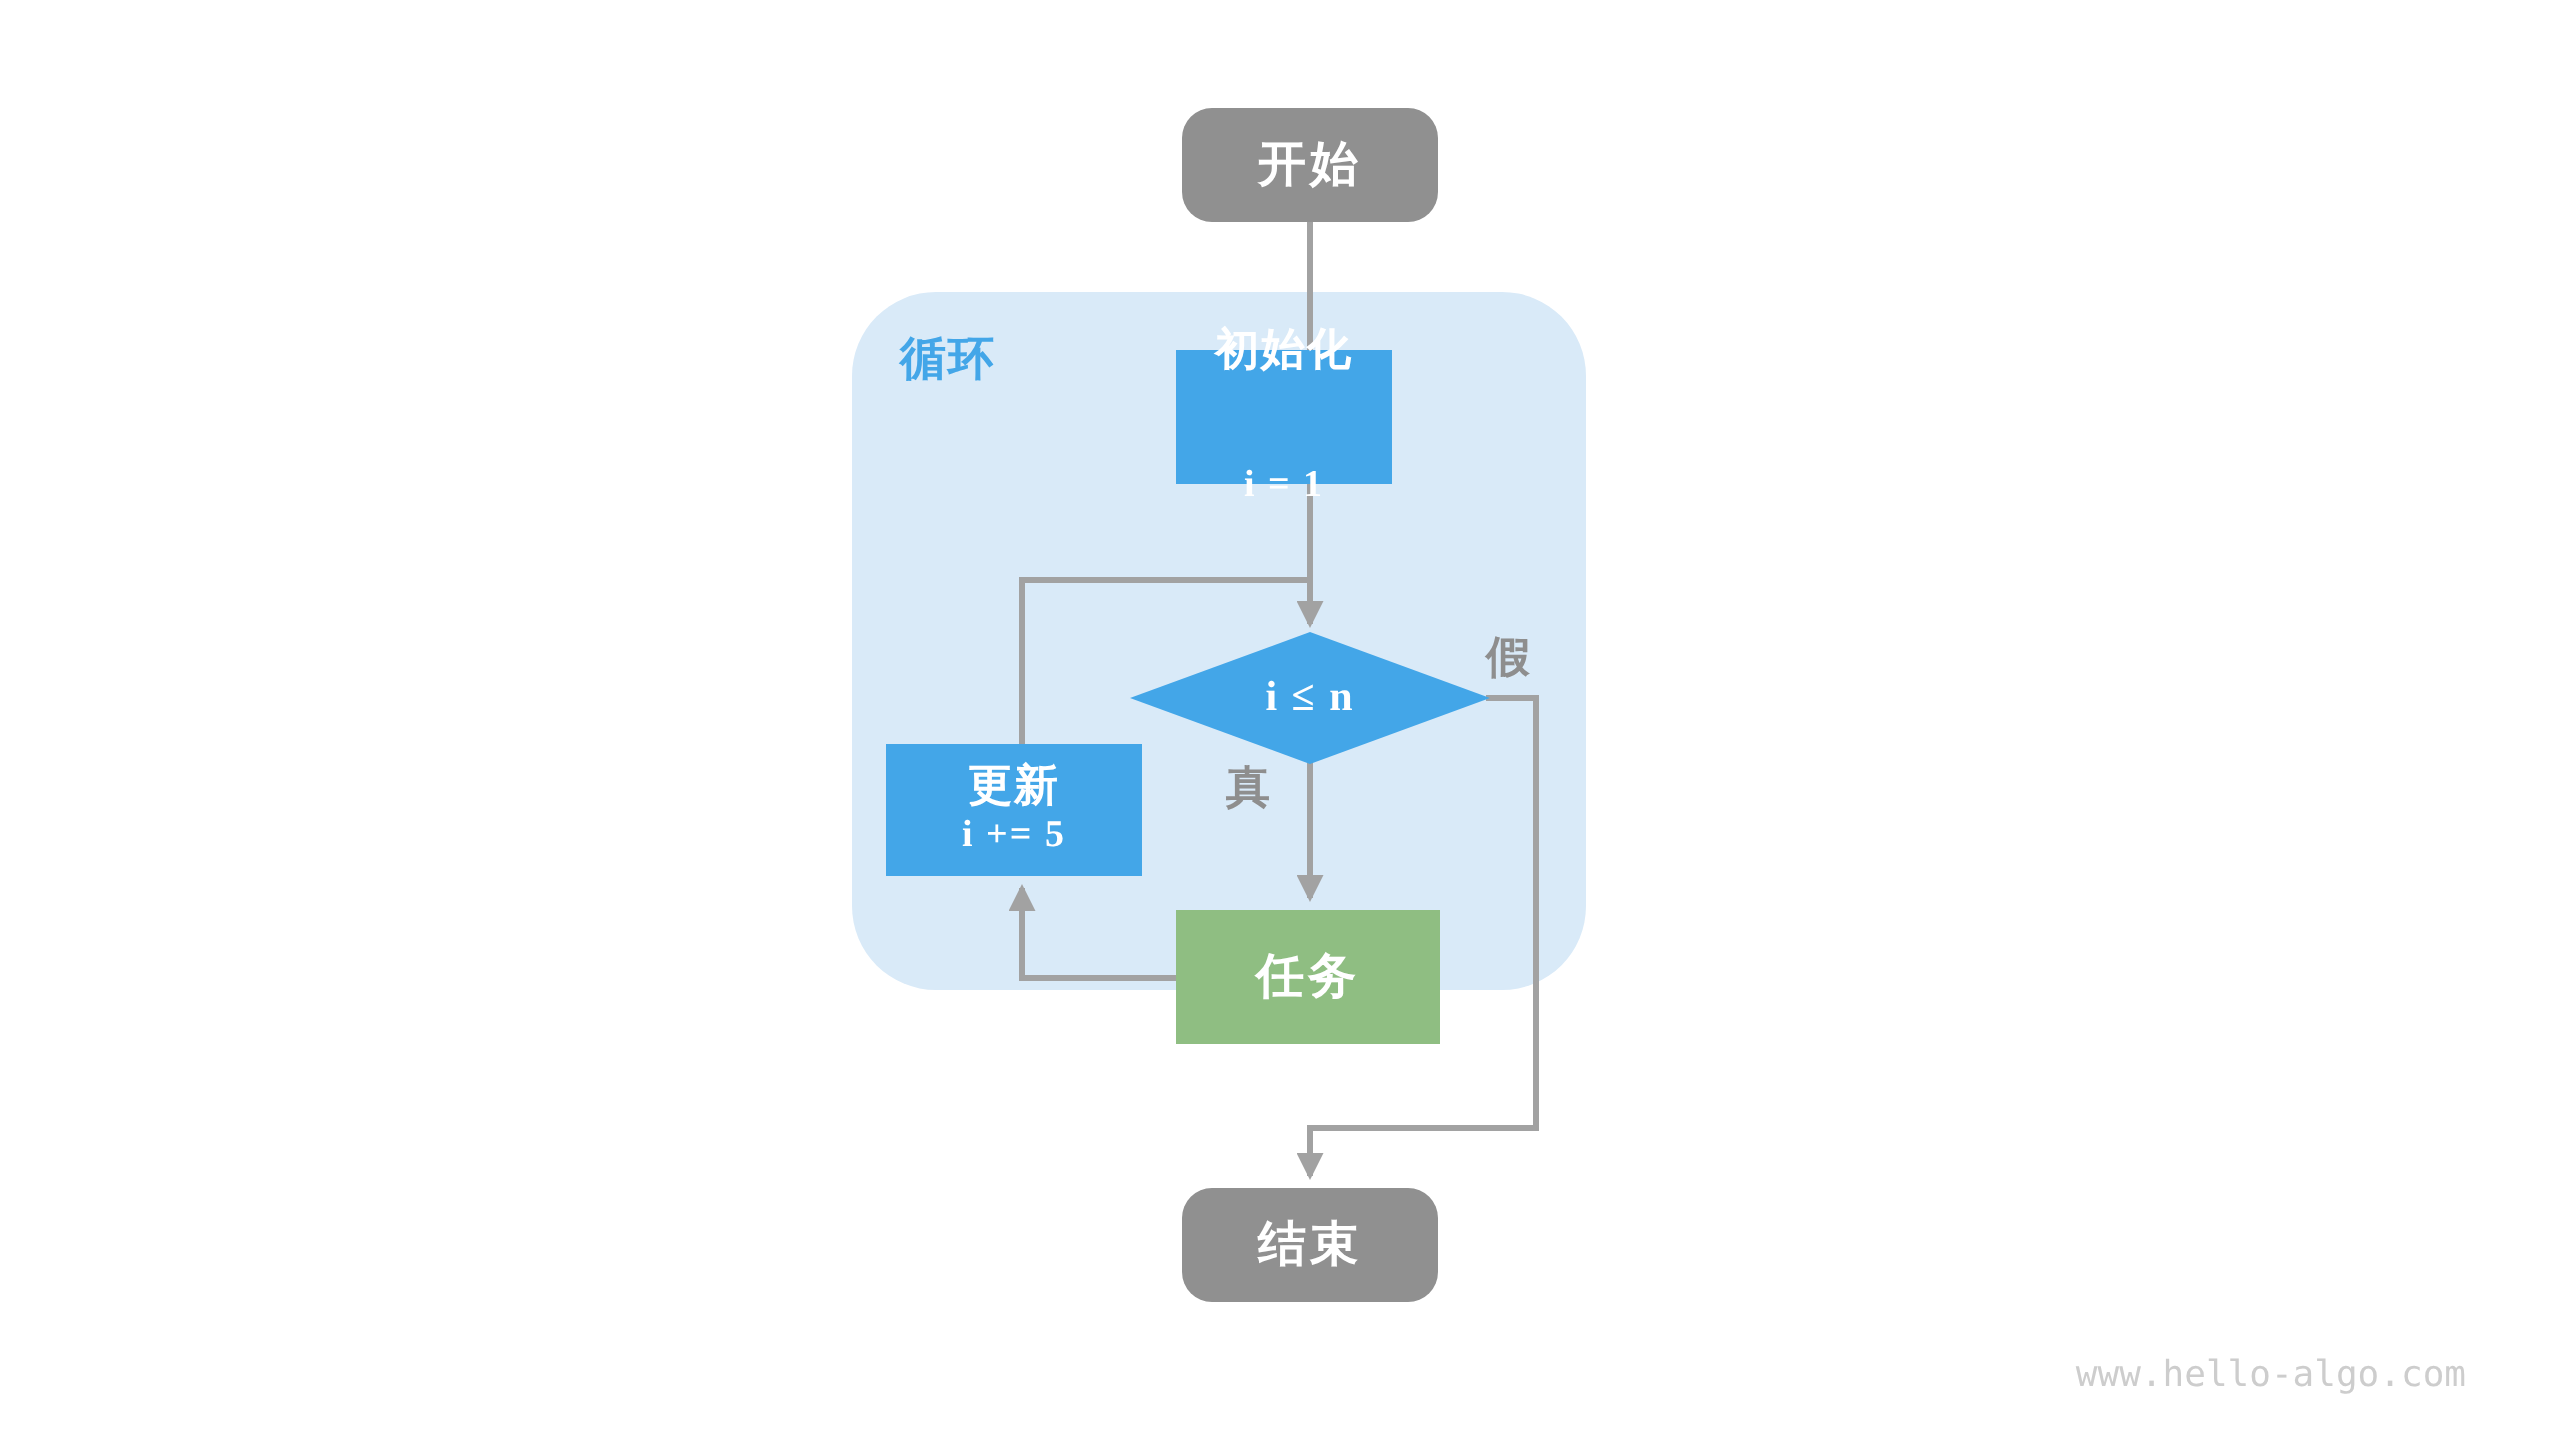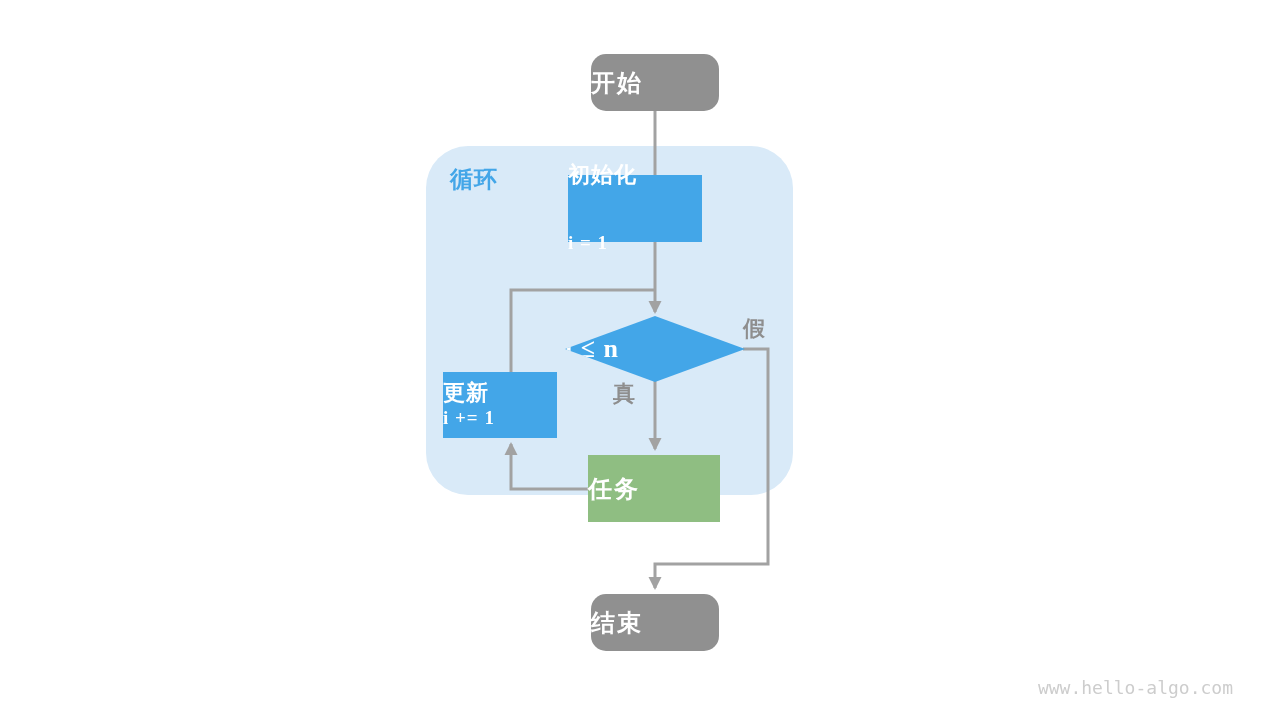--- a/index.html
+++ b/index.html
@@ -48,21 +48,21 @@
   svg.edges path {
     fill: none;
     stroke: var(--edge-gray);
     stroke-width: 3;
   }
   svg.edges marker path { fill: var(--edge-gray); stroke: none; }
   .node {
     position: absolute;
     display: flex;
     flex-direction: column;
-    align-items: flex-start;
+    align-items: center;
     justify-content: center;
     color: var(--text-white);
     text-align: center;
   }
   .terminal {
     width: 128px; height: 57px;
     background: var(--node-gray);
     border-radius: 15px;
   }
   .terminal .cjk { font-size: 24px; font-weight: 700; letter-spacing: 2px; }
@@ -70,32 +70,32 @@
   .process.green { background: var(--node-green); }
   .cjk { font-size: 22px; font-weight: 700; letter-spacing: 1px; line-height: 1.25; }
   .code {
     font-family: Liberation Serif, serif;
     font-size: 19px;
     font-weight: 700;
     line-height: 1.3;
     letter-spacing: 1px;
   }
   .node-start { left: 591px; top: 54px; }
-  .node-init { left: 568px; top: 175px; width: 134px; height: 67px; gap: 43px; }
-  .node-update { left: 443px; top: 372px; width: 114px; height: 66px; }
+  .node-init { left: 588px; top: 175px; width: 108px; height: 67px; gap: 43px; }
+  .node-update { left: 443px; top: 372px; width: 128px; height: 66px; }
   .node-task { left: 588px; top: 455px; width: 132px; height: 67px; }
   .node-task .cjk { font-size: 24px; letter-spacing: 2px; }
   .node-end { left: 591px; top: 594px; }
   .node-condition {
     left: 565px; top: 316px;
     width: 180px; height: 66px;
     background: var(--node-blue);
     clip-path: polygon(50% 0%, 100% 50%, 50% 100%, 0% 50%);
   }
-  .node-condition .code { font-size: 26px; }
+  .node-condition .code { font-size: 21px; }
   .edge-label {
     position: absolute;
     color: var(--edge-label-gray);
     font-size: 22px;
     font-weight: 700;
   }
   .label-true { left: 604px; top: 379px; width: 40px; text-align: center; }
   .label-false { left: 734px; top: 314px; width: 40px; text-align: center; }
   .watermark {
     position: absolute;
@@ -136,21 +136,21 @@
     <span class="cjk">初始化</span>
     <span class="code">i = 1</span>
   </div>
 
   <div class="node node-condition">
     <span class="code">i ≤ n</span>
   </div>
 
   <div class="node process node-update">
     <span class="cjk">更新</span>
-    <span class="code">i += 1</span>
+    <span class="code">i += 5</span>
   </div>
 
   <div class="node process green node-task">
     <span class="cjk">任务</span>
   </div>
 
   <div class="node terminal node-end">
     <span class="cjk">结束</span>
   </div>
 

